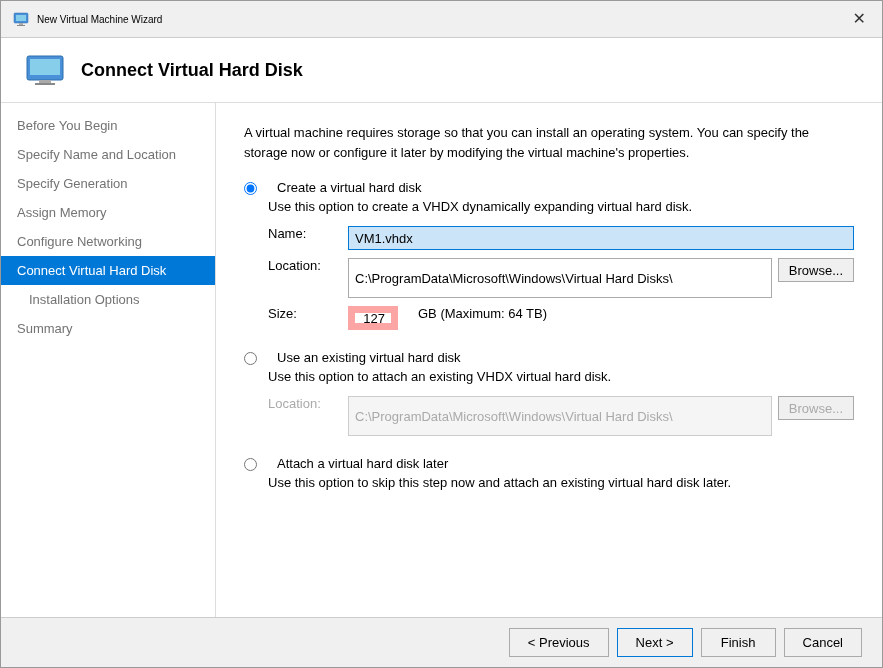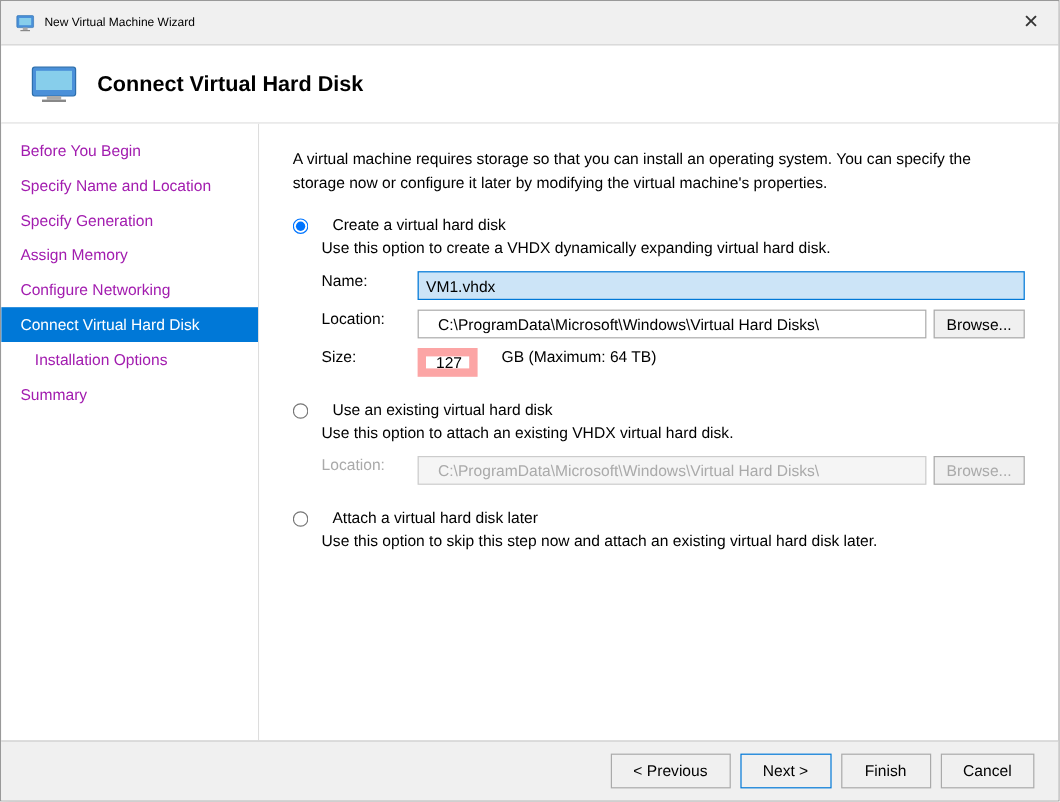--- a/index.html
+++ b/index.html
@@ -74,21 +74,21 @@
     .sidebar {
       width: 215px;
       background: #fff;
       border-right: 1px solid #ddd;
       padding: 8px 0;
       flex-shrink: 0;
     }
     .sidebar-item {
       padding: 7px 16px;
       font-size: 13px;
-      color: #a21caf;
+      color: #737373;
       cursor: pointer;
     }
     .sidebar-item.active {
       background: #0078d7;
       color: #fff;
     }
     .main-content {
       flex: 1;
       padding: 20px 28px;
       overflow-y: auto;
@@ -148,23 +148,23 @@
       background: #fff;
       outline: none;
     }
     .field-input.selected {
       background: #cce4f7;
       border: 1px solid #0078d7;
       color: #000;
     }
     .field-input-location {
       flex: 1;
-      height: 24px;
+      height: 40px;
       border: 1px solid #aaa;
-      padding: 2px 16px;
+      padding: 2px 6px;
       font-size: 13px;
       background: #fff;
       outline: none;
     }
     .field-input-size {
       width: 50px;
       height: 24px;
       border: 7px solid #fca5a5;
       padding: 2px 6px;
       font-size: 13px;

